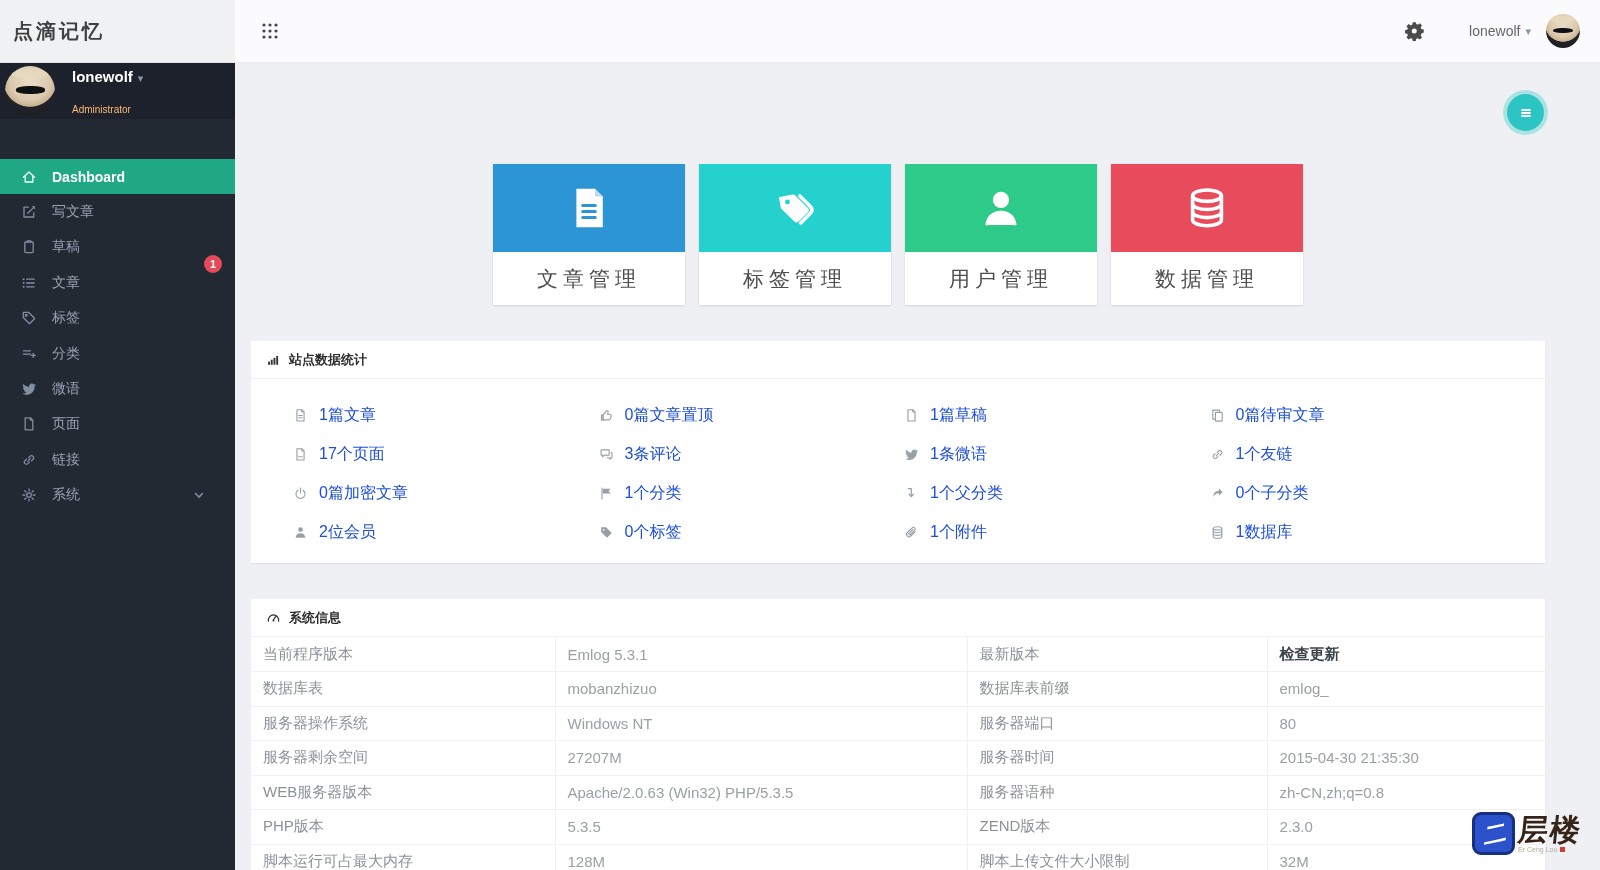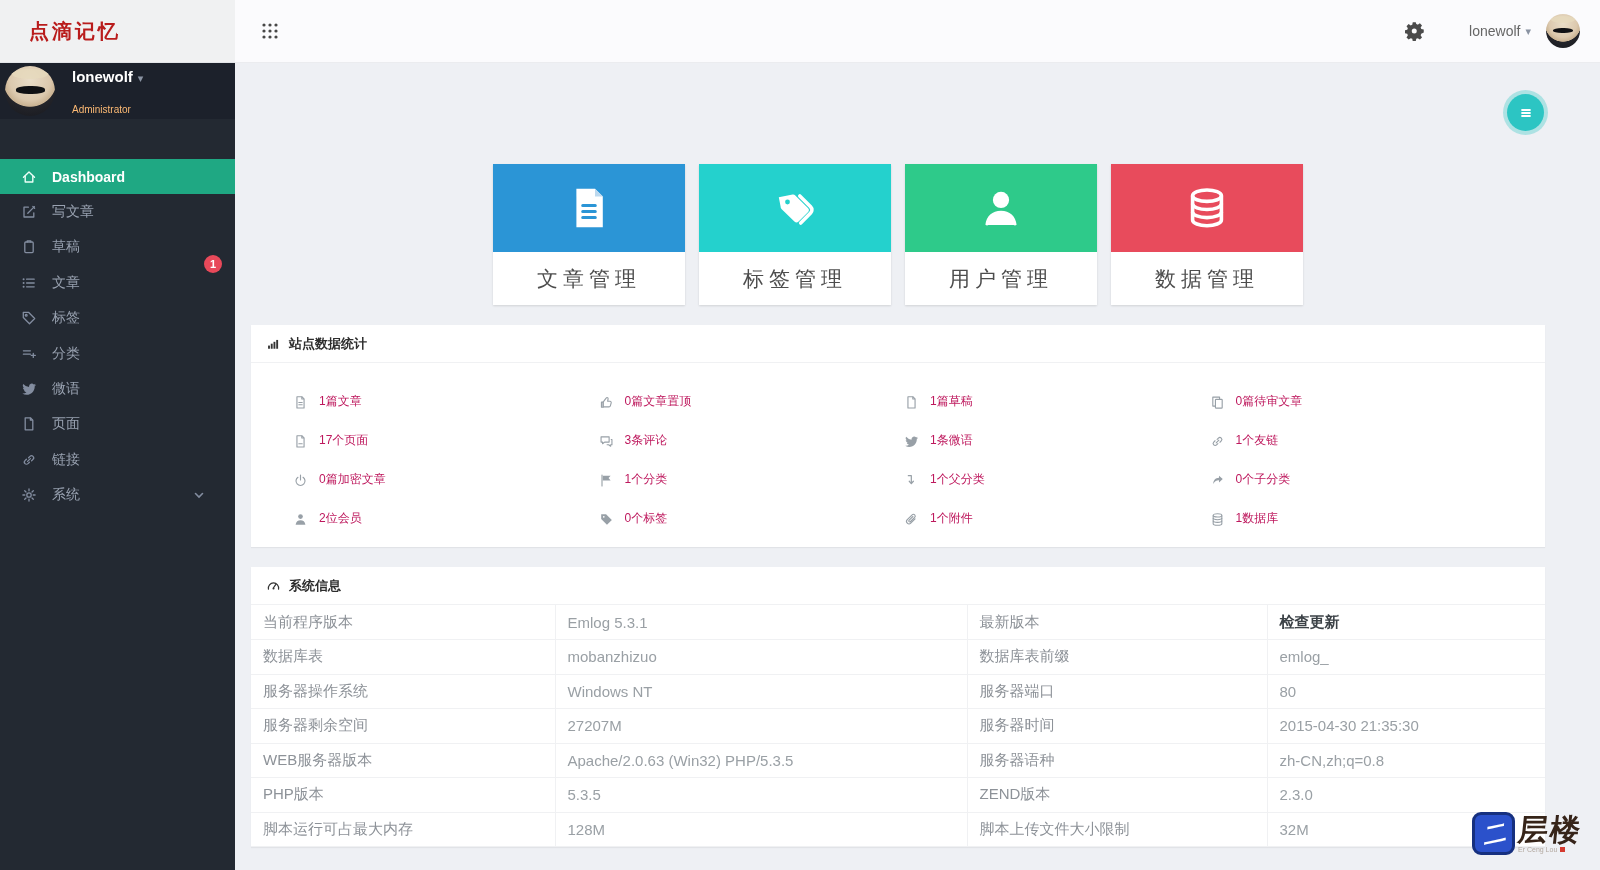--- a/index.html
+++ b/index.html
@@ -3,21 +3,21 @@
 <meta charset="utf-8">
 <style>
   html,body{margin:0;padding:0;width:1600px;height:870px;overflow:hidden;background:#eef0f4;
     font-family:"Liberation Sans","DejaVu Sans",sans-serif;-webkit-font-smoothing:antialiased;}
   .ic{display:inline-flex;align-items:center;justify-content:center}
   .ic svg{width:100%;height:100%}
 
   
   .sidebar{position:absolute;left:0;top:0;width:235px;height:870px;background:#232932;z-index:3}
   .brand{height:63px;background:#f0f1f2;border-bottom:1px solid #e3e5e8;box-sizing:border-box;
-    display:flex;align-items:center;padding-left:29px;font-size:20px;font-weight:bold;color:#b91c1c;letter-spacing:3px;cursor:pointer}
+    display:flex;align-items:center;padding-left:13px;font-size:20px;font-weight:bold;color:#404040;letter-spacing:3px;cursor:pointer}
   .user-panel{height:56px;background:#1c212b;display:flex;align-items:center;padding:0 5px;box-sizing:border-box;cursor:pointer}
   .avatar{border-radius:50%;position:relative;overflow:hidden;flex:none;
     background:radial-gradient(circle at 50% 28%,#e9ddc8 0%,#dcc9ae 46%,#cab393 60%,#23242a 62%,#17181d 100%)}
   .avatar::before{content:"";position:absolute;left:21%;right:21%;top:40%;height:15%;background:#101114;border-radius:45%}
   .avatar::after{content:"";position:absolute;left:14%;right:14%;top:6%;height:20%;background:#e6d9bd;border-radius:50%;opacity:.8}
   .avatar-lg{width:50px;height:50px}
   .avatar-sm{width:34px;height:34px;cursor:pointer}
   .user-meta{margin-left:17px}
   .user-name{color:#fff;font-size:15px;font-weight:bold}
   .caret{color:#8a93a2;font-size:11px;margin-left:5px}
@@ -44,26 +44,26 @@
   .fab{position:absolute;top:31px;right:56px;width:37px;height:37px;border-radius:50%;border:none;padding:0;
     display:flex;align-items:center;justify-content:center;box-shadow:0 0 0 4px rgba(44,197,195,.33);cursor:pointer}
   .fab svg{width:18px;height:18px}
   .content{margin:0 55px 0 16px}
   .cards{display:flex;justify-content:center;gap:14px;padding-top:101px}
   .card{width:192px;box-shadow:0 1px 2px rgba(0,0,0,.12);cursor:pointer}
   .card-top{height:88px;display:flex;align-items:center;justify-content:center}
   .card-top .ic{width:48px;height:48px;color:#fff}
   .card-label{height:53px;background:#fff;display:flex;align-items:center;justify-content:center;
     font-family:"Liberation Serif","DejaVu Serif",serif;font-size:21px;color:#4d4d4d;letter-spacing:5px}
-  .panel{background:#fff;margin-top:20px;box-shadow:0 1px 1px rgba(0,0,0,.05)}
+  .panel{background:#fff;margin-top:36px;box-shadow:0 1px 1px rgba(0,0,0,.05)}
   .panel-h{height:38px;display:flex;align-items:center;padding:0 15px;border-bottom:1px solid #f0f1f3;
     font-size:13px;font-weight:bold;color:#2d2d2d;box-sizing:border-box}
   .panel-h .ic{width:15px;height:15px;margin-right:8px;color:#333}
   .stats-grid{display:grid;grid-template-columns:repeat(4,1fr);padding:25px 30px 20px 42px;row-gap:17px}
-  .stat{display:flex;align-items:flex-end;height:22px;color:#be185d;font-size:12px}
+  .stat{display:flex;align-items:center;height:22px;color:#1d4ed8;font-size:16px}
   .stat .ic{width:15px;height:15px;margin-right:11px;color:#98a0a7;flex:none}
   .sys-table{width:100%;border-collapse:collapse;table-layout:fixed}
   .sys-table td{height:34.5px;padding:0 12px;font-size:15px;border-bottom:1px solid #f0f1f3;box-sizing:border-box;
     overflow:hidden;white-space:nowrap}
   .sys-table td+td{border-left:1px solid #f0f1f3}
   td.lab{color:#8d9298}
   td.val{color:#9aa0a5}
   td.link-cell{color:#3c4247;font-weight:bold;cursor:pointer}
 
   

